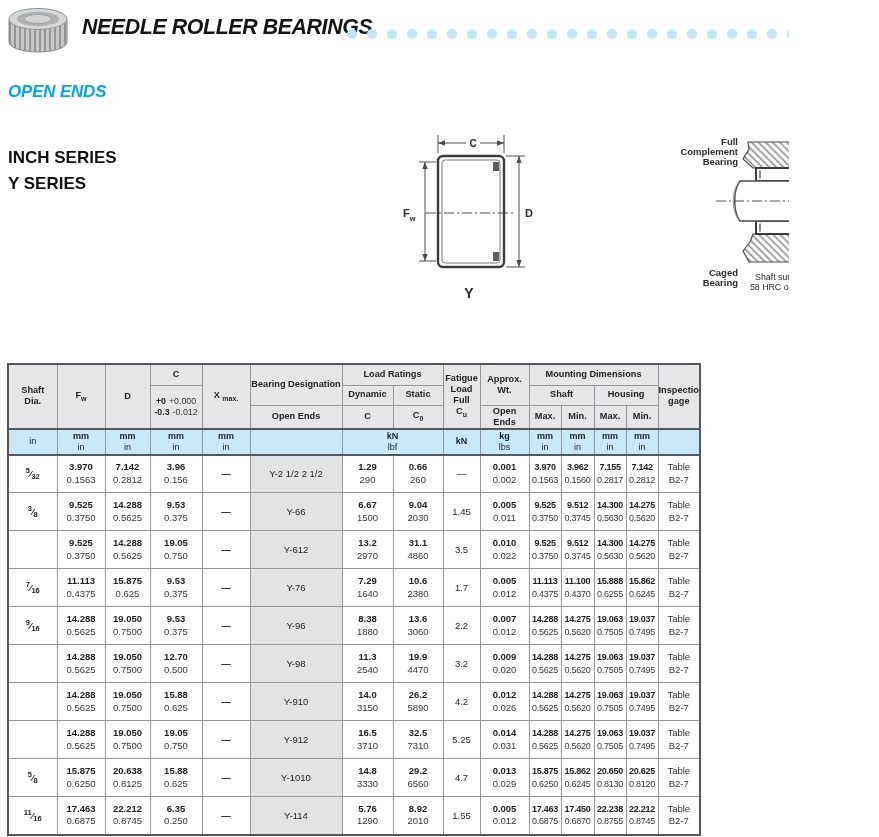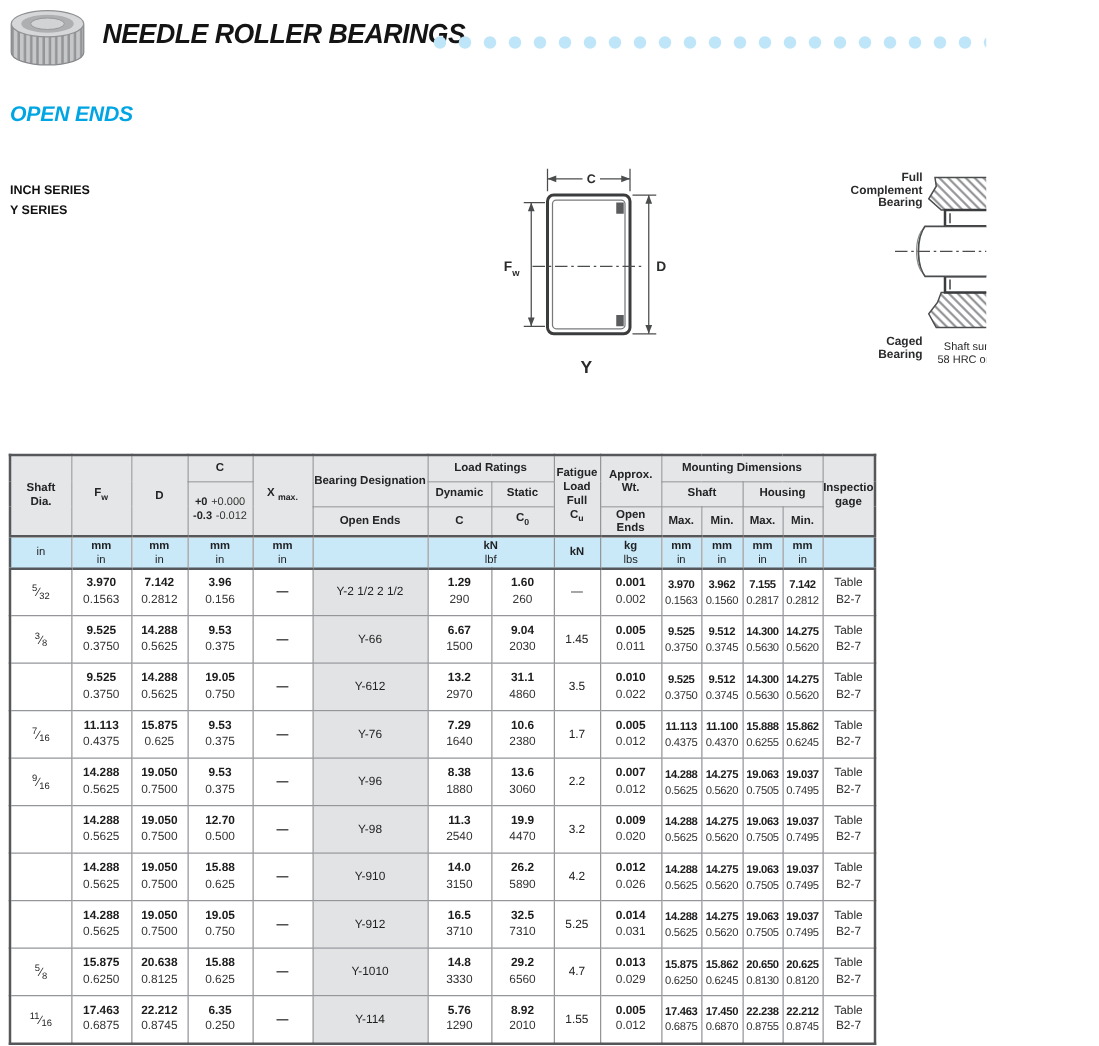--- a/index.html
+++ b/index.html
@@ -11,21 +11,21 @@
   .page{position:relative;width:789px;height:837px;background:#fff;overflow:hidden;}
 
   .brand-icon{position:absolute;left:6px;top:5px;}
   .brand-title{position:absolute;left:82px;top:14px;font-size:22px;font-weight:bold;font-style:italic;
     color:#141414;letter-spacing:-.4px;transform:scaleX(.97);transform-origin:left;}
   .dots-row{position:absolute;left:347px;top:29px;display:flex;gap:10px;}
   .dot{width:10px;height:10px;border-radius:50%;background:var(--dots);}
 
   .subtitle{position:absolute;left:8px;top:81px;font-size:17px;font-weight:bold;font-style:italic;
     color:var(--accent);line-height:1.28;letter-spacing:-.2px;}
-  .series{position:absolute;left:8px;top:145px;font-size:10px;font-weight:bold;color:#111;line-height:1.55;}
+  .series{position:absolute;left:8px;top:145px;font-size:17px;font-weight:bold;color:#111;line-height:1.55;}
 
   .diag1{position:absolute;left:398px;top:118px;}
   .diag2{position:absolute;left:660px;top:118px;}
   svg text{font-family:"Liberation Sans",sans-serif;fill:#2a2b2d;}
 
   table.spec{position:absolute;left:7px;top:363px;width:692px;border-collapse:collapse;table-layout:fixed;
     border:2px solid var(--border-dark);}
   .spec th,.spec td{border:1px solid var(--border);text-align:center;vertical-align:middle;padding:0;overflow:hidden;}
   .spec thead th{background:var(--header-bg);font-size:9.2px;font-weight:bold;color:#232425;line-height:1.2;}
   tr.hA{height:21px} tr.hB{height:20px} tr.hC{height:22px}
@@ -37,21 +37,21 @@
   tr.units td{background:var(--units-bg);border-top:2px solid var(--border-dark);border-bottom:2px solid var(--border-dark);
     height:26px;font-size:9px;line-height:11px;color:#1e1f20;}
   .u1{font-weight:bold}
   .u2{font-weight:normal}
   tbody.tbody td{height:38px;font-size:9.5px;color:#222;background:#fff;}
   tbody.tbody td.desig{background:var(--desig-bg);}
   tbody.tbody td.mount{font-size:9px;letter-spacing:-.25px;}
   tbody.tbody td.gage .a{font-weight:normal;color:#2c2c2c;}
   .a{font-weight:bold;line-height:12.5px;color:var(--ink);}
   .b{font-weight:normal;line-height:12.5px;color:#343434;}
-  td.frac{font-weight:normal;font-size:10px;color:var(--ink);text-align:center;}
+  td.frac{font-weight:bold;font-size:10px;color:var(--ink);text-align:center;}
   td.frac sup{font-size:7.5px;vertical-align:4px;}
   td.frac sub{font-size:7.5px;vertical-align:-2px;}
   td.dashc{font-weight:bold;}
 </style>
 </head>
 <body>
 
 <div class="page">
 
   <svg class="brand-icon" width="64" height="54" viewBox="0 0 64 54">
@@ -297,21 +297,21 @@
             <div class="a">3.96</div>
             <div class="b">0.156</div>
           </td>
           <td class="dashc">—</td>
           <td class="desig">Y-2 1/2 2 1/2</td>
           <td>
             <div class="a">1.29</div>
             <div class="b">290</div>
           </td>
           <td>
-            <div class="a">1.60</div>
+            <div class="a">0.66</div>
             <div class="b">260</div>
           </td>
           <td>—</td>
           <td>
             <div class="a">0.001</div>
             <div class="b">0.002</div>
           </td>
           <td class="mount">
             <div class="a">3.970</div>
             <div class="b">0.1563</div>

